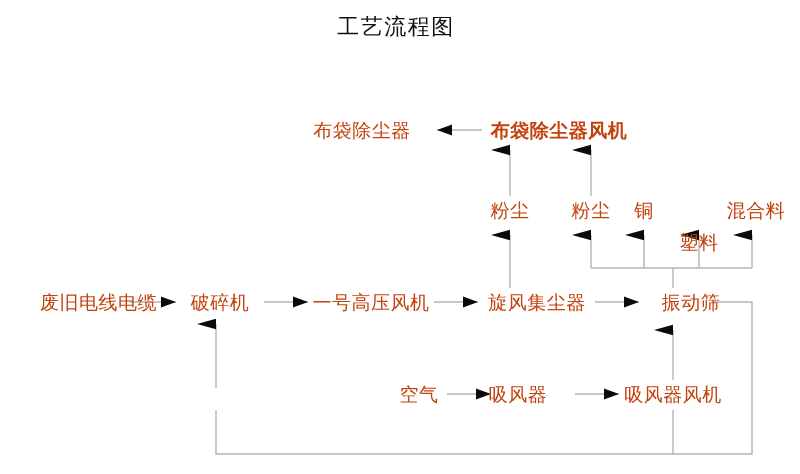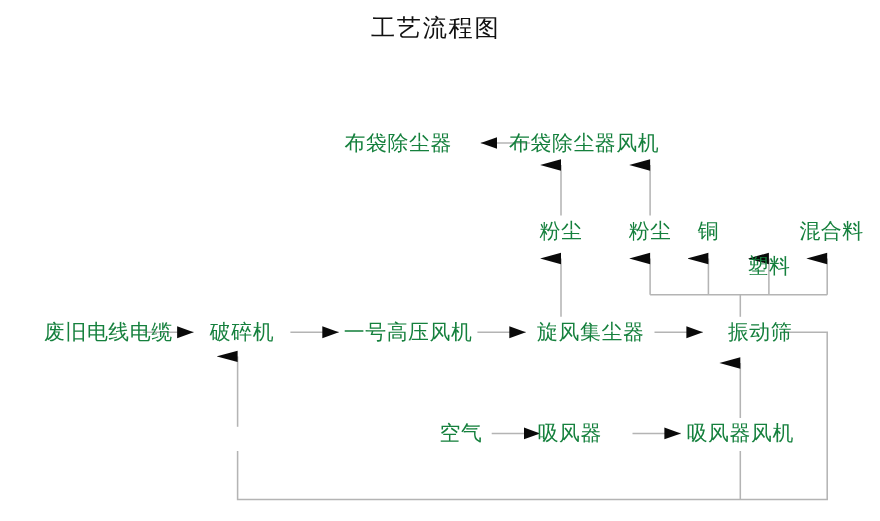--- a/index.html
+++ b/index.html
@@ -22,21 +22,21 @@
     top: 0;
     width: 800px;
     height: 474px;
     pointer-events: none;
   }
   .node {
     position: absolute;
     font-family: "DejaVu Sans", "Liberation Sans", sans-serif;
     font-size: 19px;
     line-height: 22px;
-    color: #15803d;
+    color: #c2410c;
     white-space: nowrap;
     letter-spacing: 0.5px;
   }
   .node.center {
     transform: translateX(-50%);
     text-align: center;
   }
   .title {
     position: absolute;
     font-family: "DejaVu Sans", "Liberation Sans", sans-serif;
@@ -102,21 +102,21 @@
 
       <line x1="673" y1="454" x2="673" y2="410"></line>
 
       <line x1="673" y1="380" x2="673" y2="330" marker-end="url(#ah-up)"></line>
     </g>
   </svg>
 
   <div class="title" style="left:396px; top:14px;">工艺流程图</div>
 
   <div class="node center" style="left:362px; top:119px;">布袋除尘器</div>
-  <div class="node center" style="left:531px; top:119px;">布袋除尘器风机</div>
+  <div class="node center" style="left:559px; top:119px;font-weight:bold;">布袋除尘器风机</div>
 
   <div class="node center" style="left:510px; top:199px;">粉尘</div>
   <div class="node center" style="left:591px; top:199px;">粉尘</div>
   <div class="node center" style="left:644px; top:199px;">铜</div>
   <div class="node center" style="left:699px; top:199px;margin-top:32px;">塑料</div>
   <div class="node center" style="left:756px; top:199px;">混合料</div>
 
   <div class="node" style="left:0px; top:291px;padding-left:40px;">废旧电线电缆</div>
   <div class="node center" style="left:220px; top:291px;">破碎机</div>
   <div class="node center" style="left:537px; top:291px;">旋风集尘器</div>

